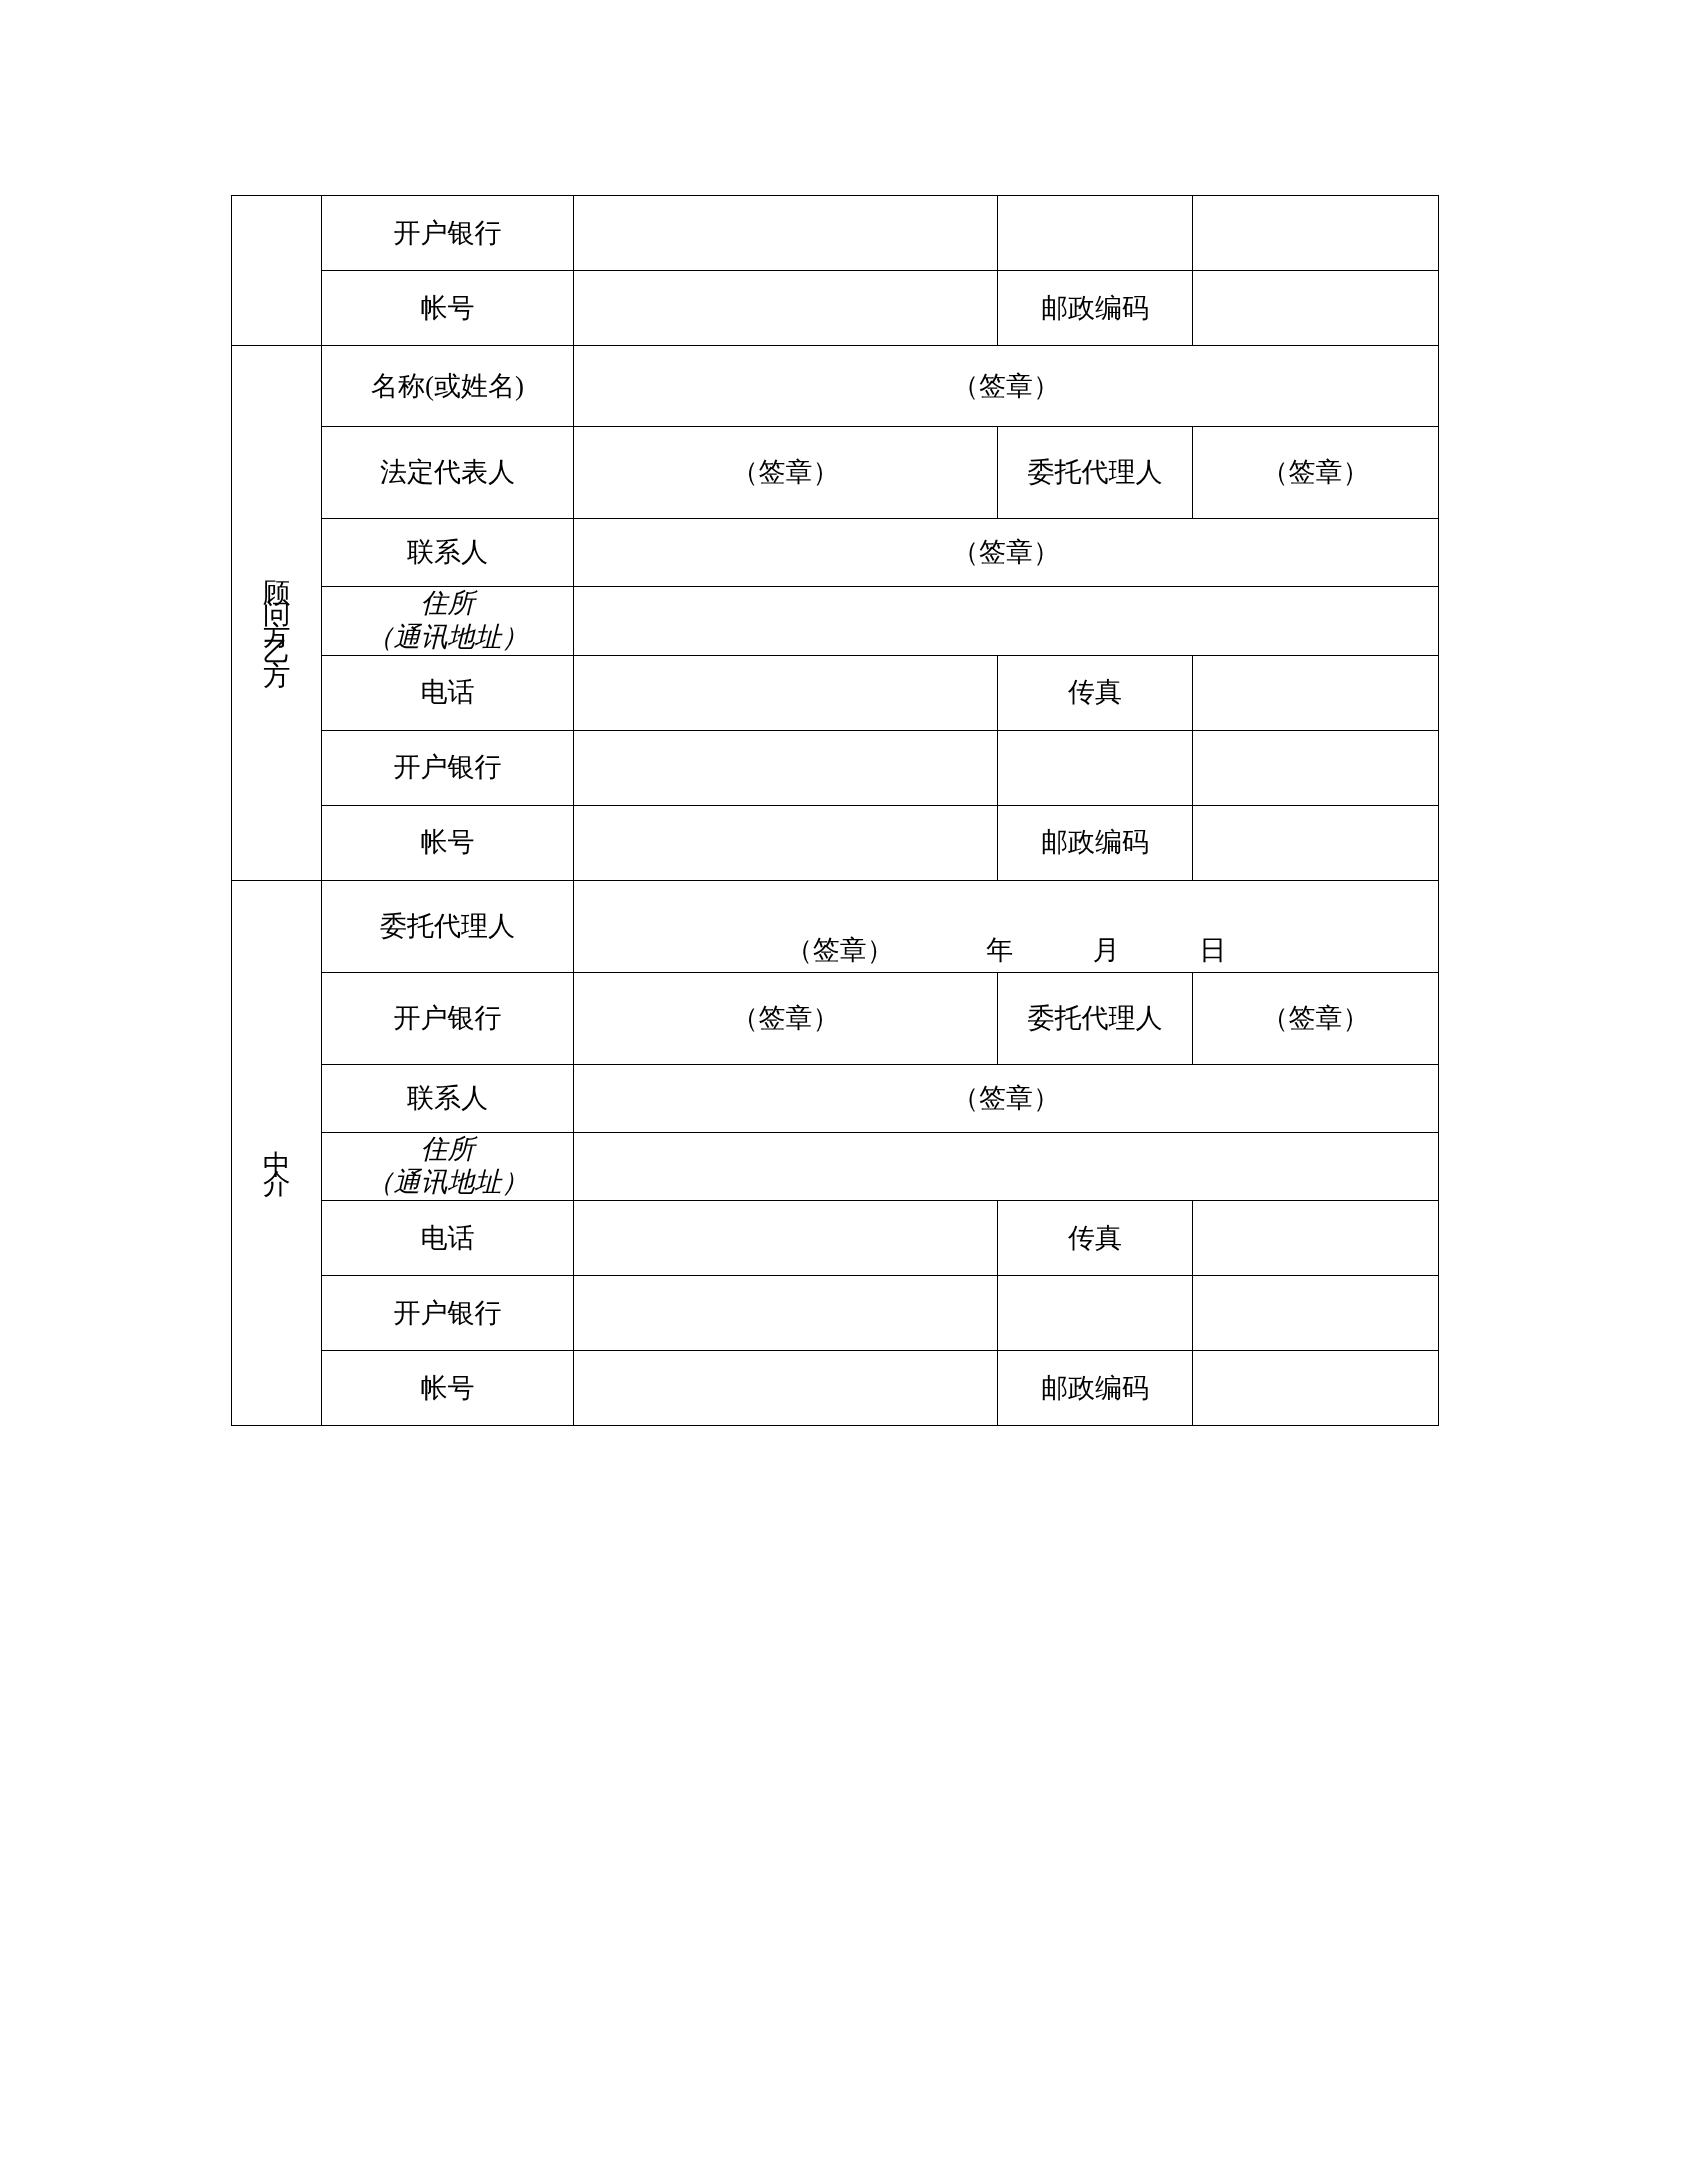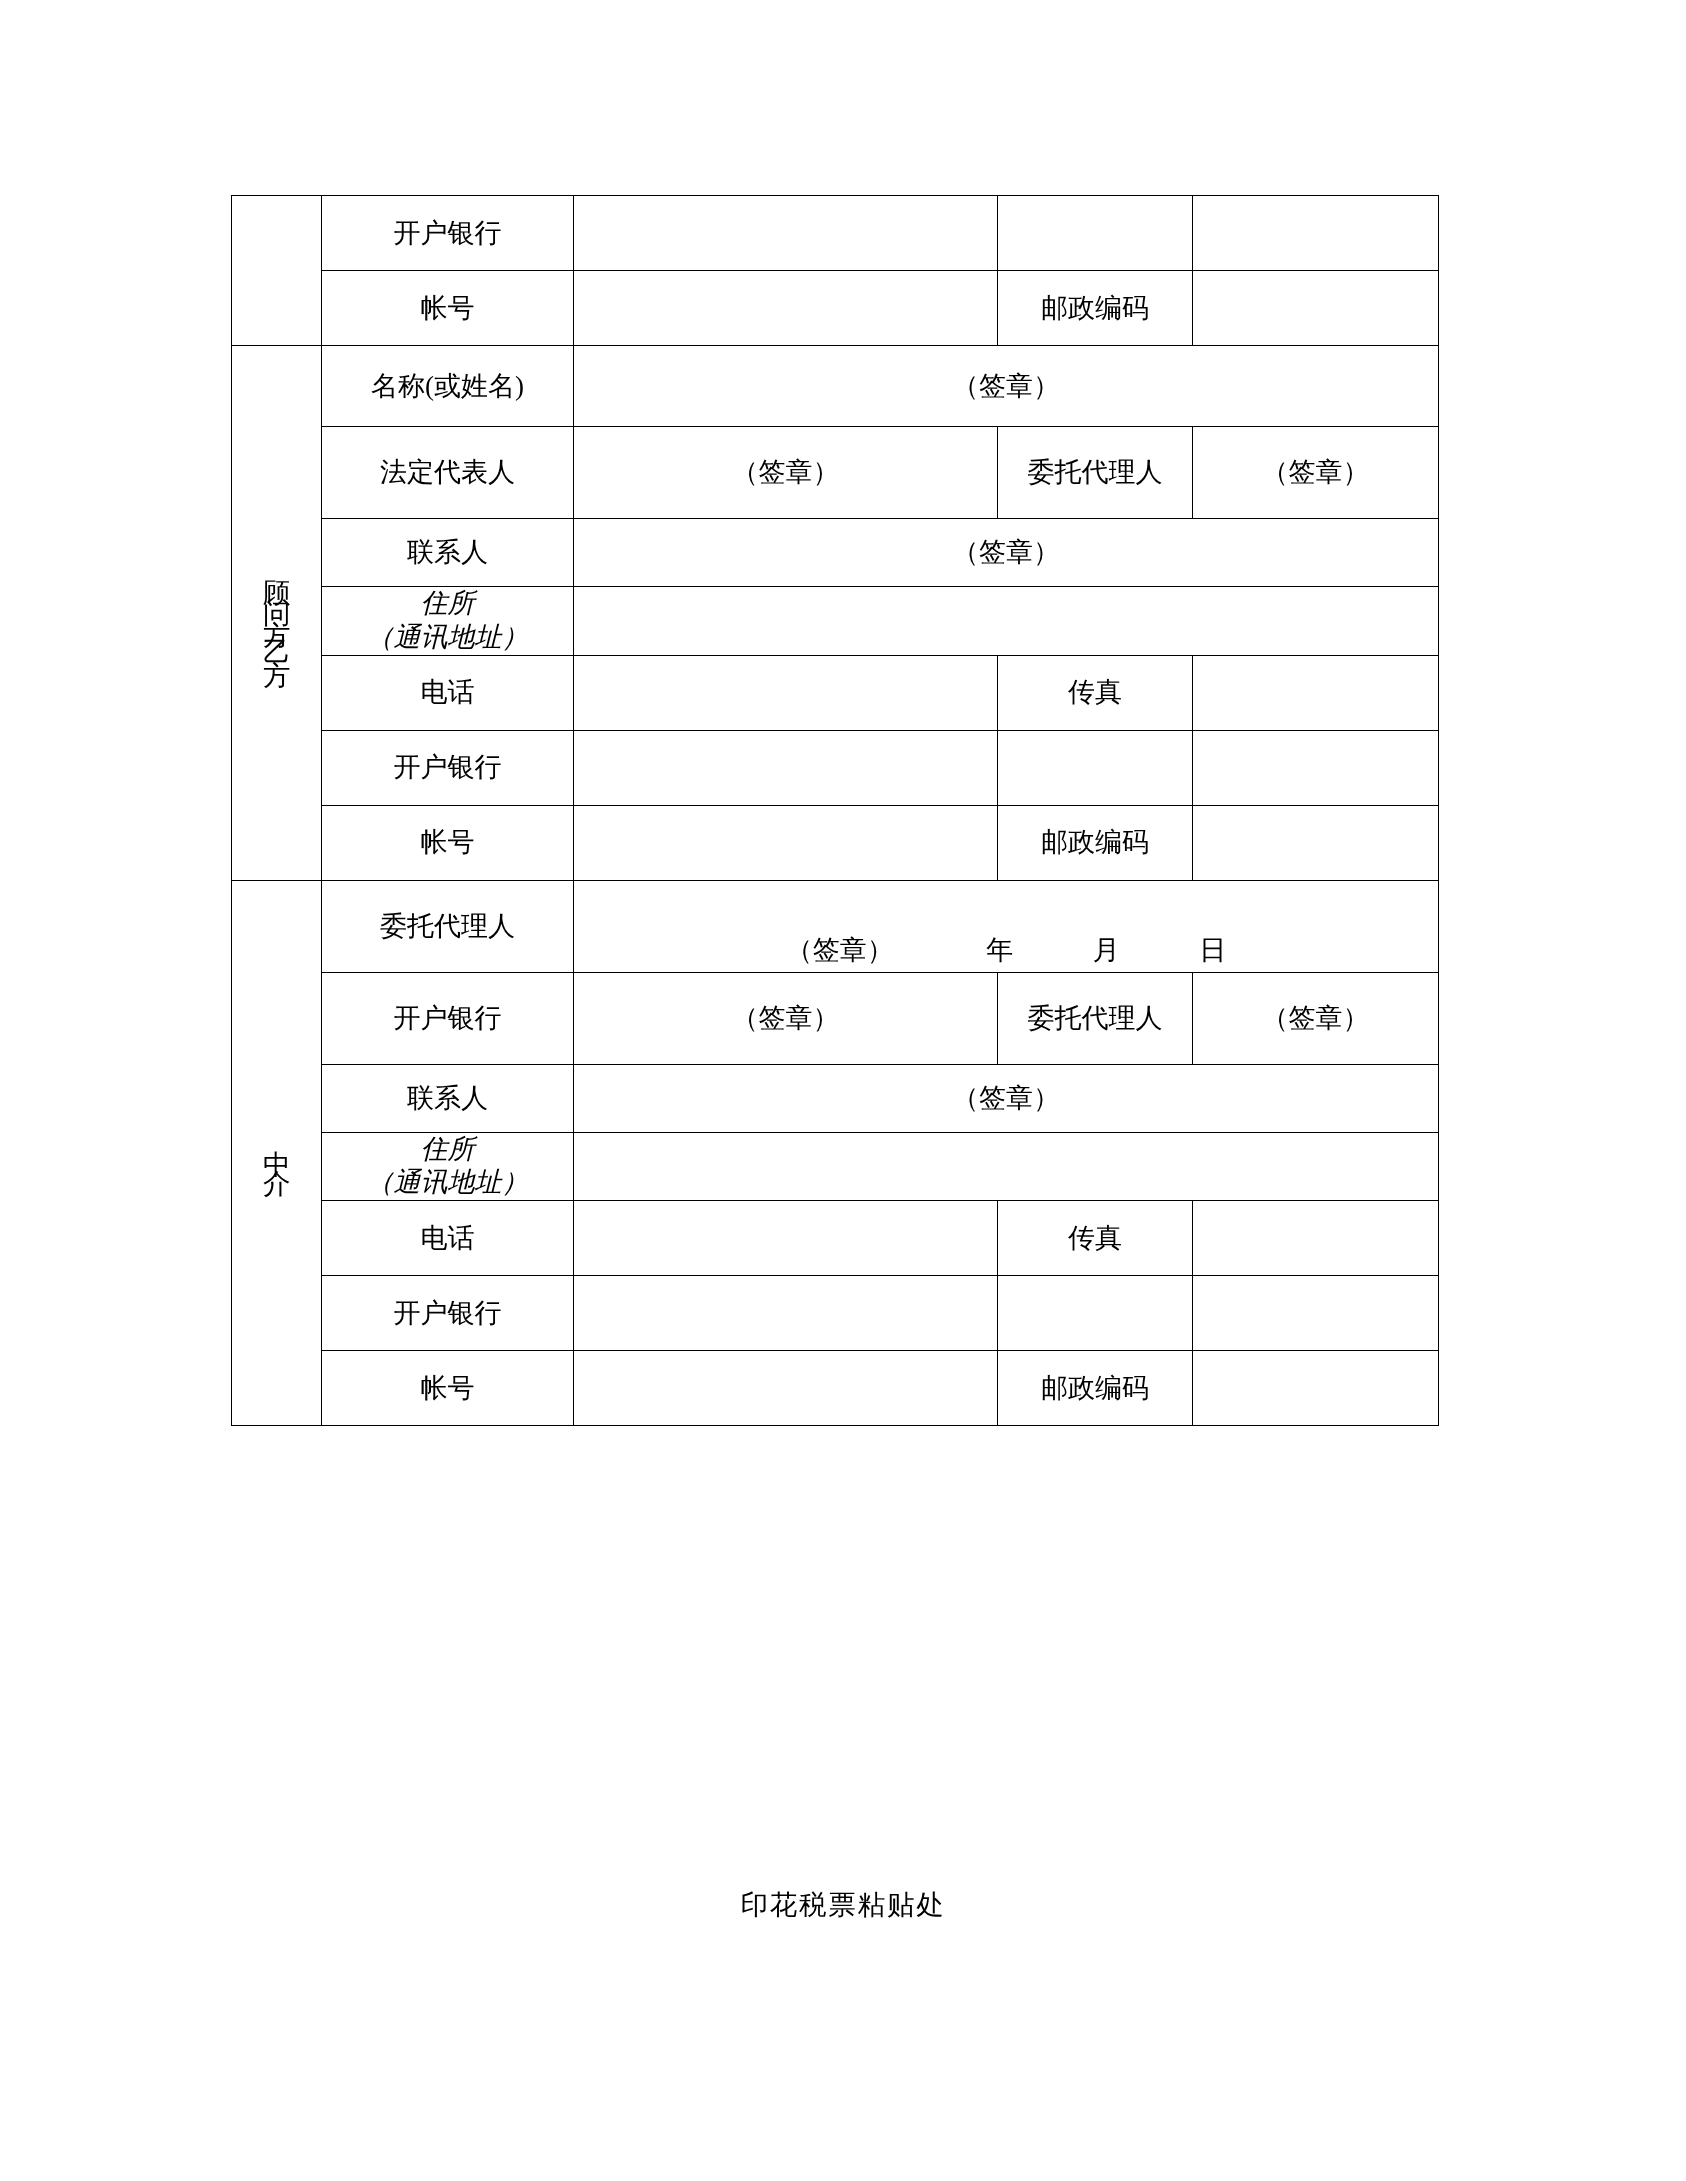--- a/index.html
+++ b/index.html
@@ -225,15 +225,14 @@
           <td>帐号</td>
           <td></td>
           <td>邮政编码</td>
           <td></td>
         </tr>
 
       </tbody>
     </table>
   </div>
 
-  <div class="footer-note">印花税票粘贴处</div>
 </div>
 
 
 </body></html>

